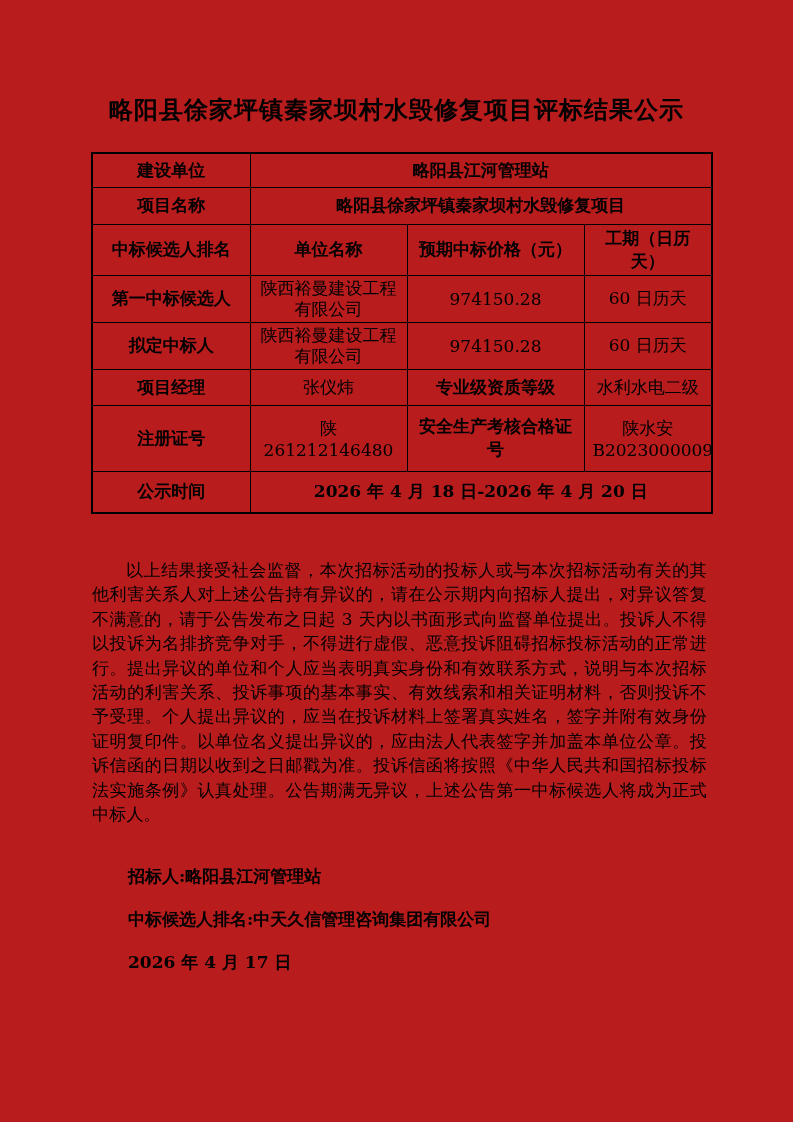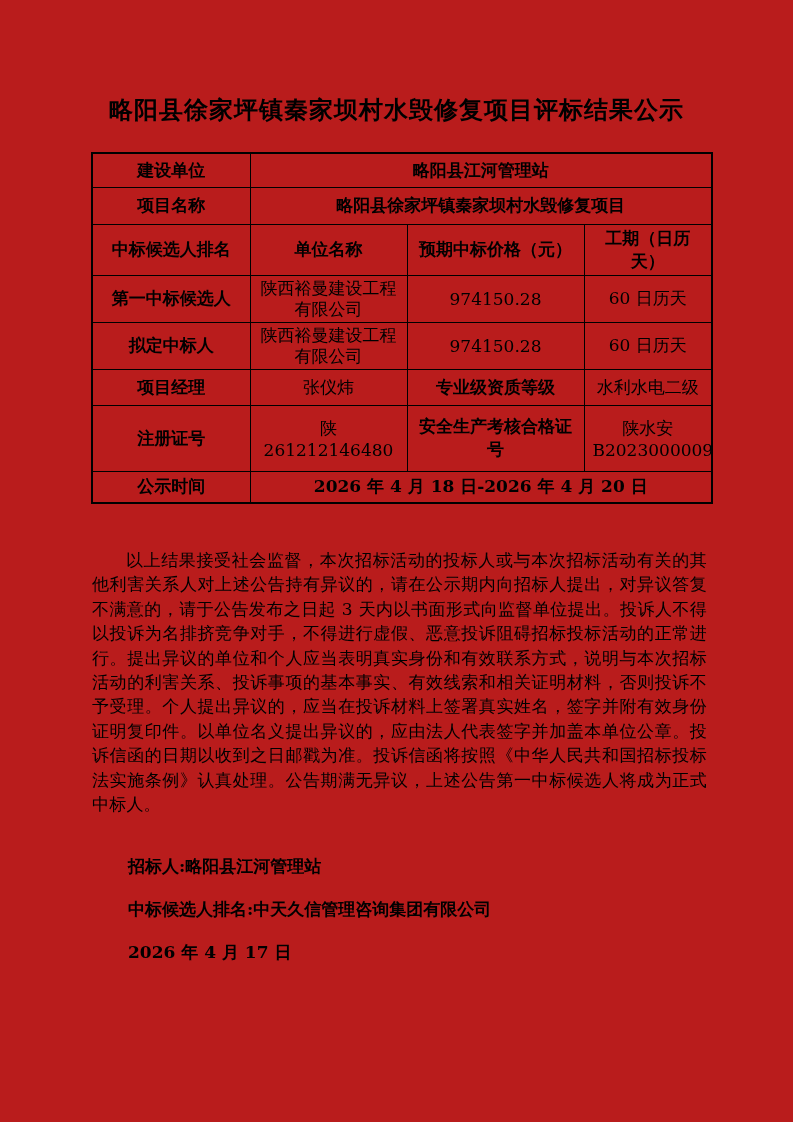--- a/index.html
+++ b/index.html
@@ -48,21 +48,21 @@
   td.company {
     font-size: 16px;
     line-height: 21px;
     padding: 2px 12px;
   }
   tr.h34 { height: 34px; }
   tr.h37 { height: 37px; }
   tr.h43 { height: 43px; }
   tr.h36 { height: 36px; }
   tr.h66 { height: 66px; }
-  tr.h42 { height: 32px; }
+  tr.h42 { height: 42px; }
   .notice {
     width: 615px;
     margin: 44px 0 0 92px;
     font-size: 17px;
     line-height: 24.4px;
     text-align: justify;
     text-indent: 2em;
     letter-spacing: 0.2px;
   }
   .footer-block {

